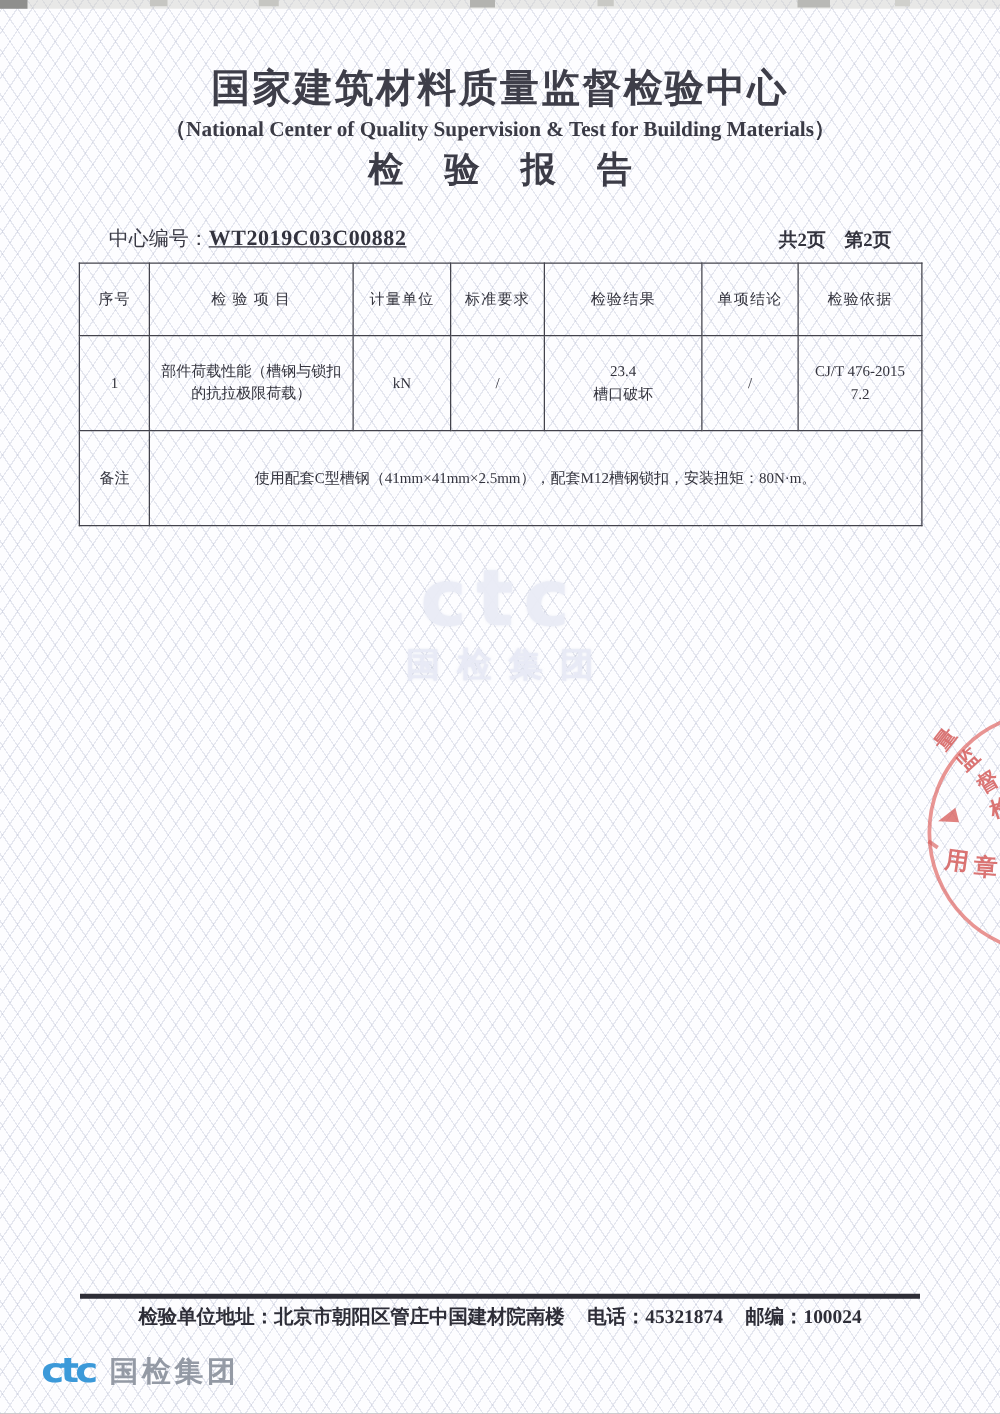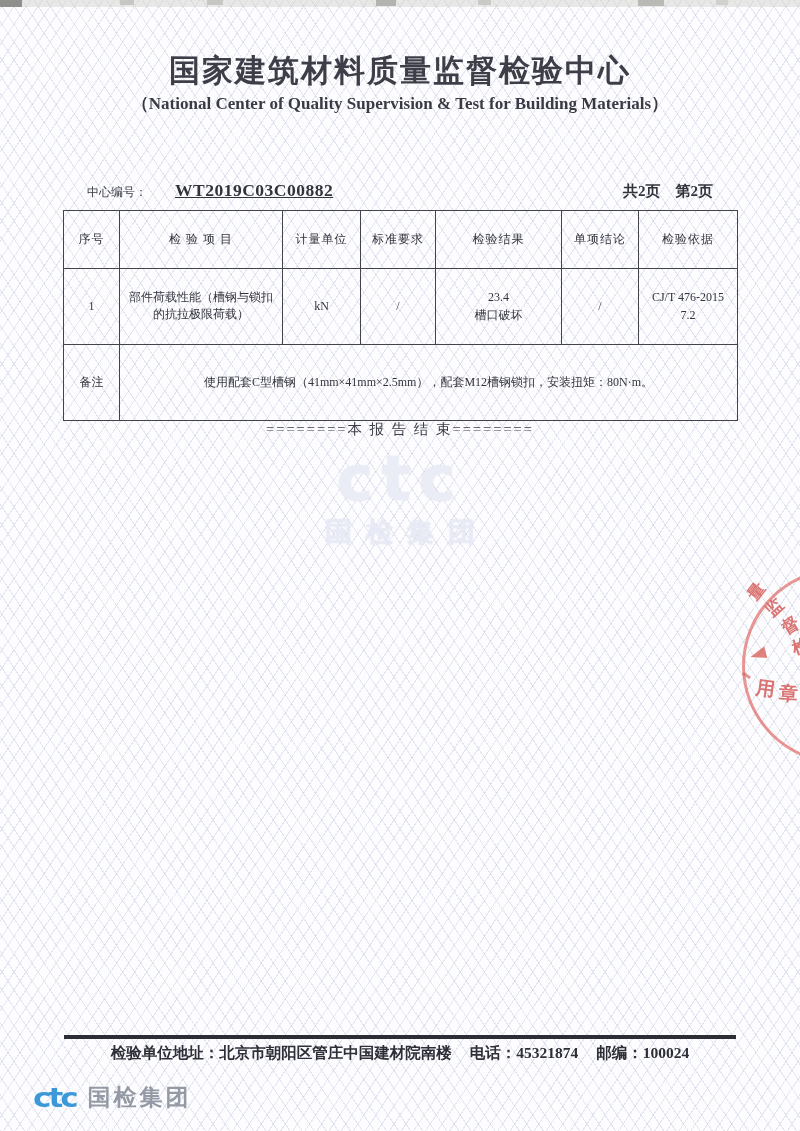--- a/index.html
+++ b/index.html
@@ -22,23 +22,23 @@
     font-size:31px; font-weight:bold; letter-spacing:2px; color:#3e3e49; }
   .title-en { position:absolute; top:92px; left:0; width:100%; text-align:center;
     font-size:17px; font-weight:bold; color:#3a3a45; }
   .report-cn { position:absolute; top:117px; left:0; width:100%; text-align:center;
     font-size:28px; font-weight:bold; letter-spacing:13px; text-indent:13px; color:#3c3c47; }
   .report-en { position:absolute; top:155px; left:0; width:100%; text-align:center;
     font-size:15.5px; font-weight:bold; color:#3a3a45; }
 
   .no-line { position:absolute; top:180px; left:63px; width:674px;
     display:flex; justify-content:space-between; align-items:flex-end; }
-  .no-label { font-size:12px; color:#3a3a45; padding-left:24px; }
+  .no-label { font-size:16px; color:#3a3a45; padding-left:24px; }
   .no-value { font-size:17.5px; font-weight:bold; text-decoration:underline;
-    letter-spacing:0.5px; color:#33333e;margin-left:28px; }
+    letter-spacing:0.5px; color:#33333e; }
   .pages { font-size:15px; font-weight:bold; color:#33333e; padding-right:24px; }
 
   table.report { position:absolute; top:210px; left:63px; width:674px;
     border-collapse:collapse; table-layout:fixed; }
   table.report td { border:1.5px solid #43434c; text-align:center;
     font-size:12px; color:#33333d; vertical-align:middle; background:transparent; }
   tr.hdr td { height:58px; letter-spacing:1px; }
   tr.row td { height:67px; }
   tr.rmk td { height:76px; }
   td.item-cell { text-align:left; padding:20px 5px; font-size:15.5px; line-height:1.45; }
@@ -93,20 +93,21 @@
     <i style="left:120px;width:14px;height:5px;background:#c6c6c2"></i>
     <i style="left:207px;width:16px;height:5px;background:#c6c6c2"></i>
     <i style="left:376px;width:20px;height:6px;background:#b3b3b0"></i>
     <i style="left:478px;width:13px;height:5px;background:#c9c9c5"></i>
     <i style="left:638px;width:26px;height:6px;background:#b9b9b6"></i>
     <i style="left:716px;width:12px;height:5px;background:#d0d0cc"></i>
   </div>
 
   <div class="title-cn">国家建筑材料质量监督检验中心</div>
   <div class="title-en">（National Center of Quality Supervision &amp; Test for Building Materials）</div>
+  <div class="report-cn">检 验 报 告</div>
 
   <div class="no-line">
     <div>
       <span class="no-label">中心编号：</span><span class="no-value">WT2019C03C00882</span>
     </div>
     <div class="pages">共2页　第2页</div>
   </div>
 
   <table class="report">
     <colgroup>
@@ -143,21 +144,20 @@
         <div>7.2</div>
       </td>
     </tr>
     <tr class="rmk">
       <td>备注</td>
       <td class="remark-cell" colspan="6">使用配套C型槽钢（41mm×41mm×2.5mm），配套M12槽钢锁扣，安装扭矩：80N·m。</td>
     </tr>
   </tbody>
     </table>
 
-  <div class="end-line">========本 报 告 结 束========</div>
 
   <div class="watermark">
     <div class="wm-logo">ctc</div>
     <div class="wm-text">国检集团</div>
   </div>
 
   <div class="stamp">
     <div class="stamp-circle"></div>
     <span class="stamp-ch" style="left:56px;top:28px;transform:rotate(-52deg)">量</span>
     <span class="stamp-ch" style="left:74px;top:44px;transform:rotate(-42deg)">监</span>

